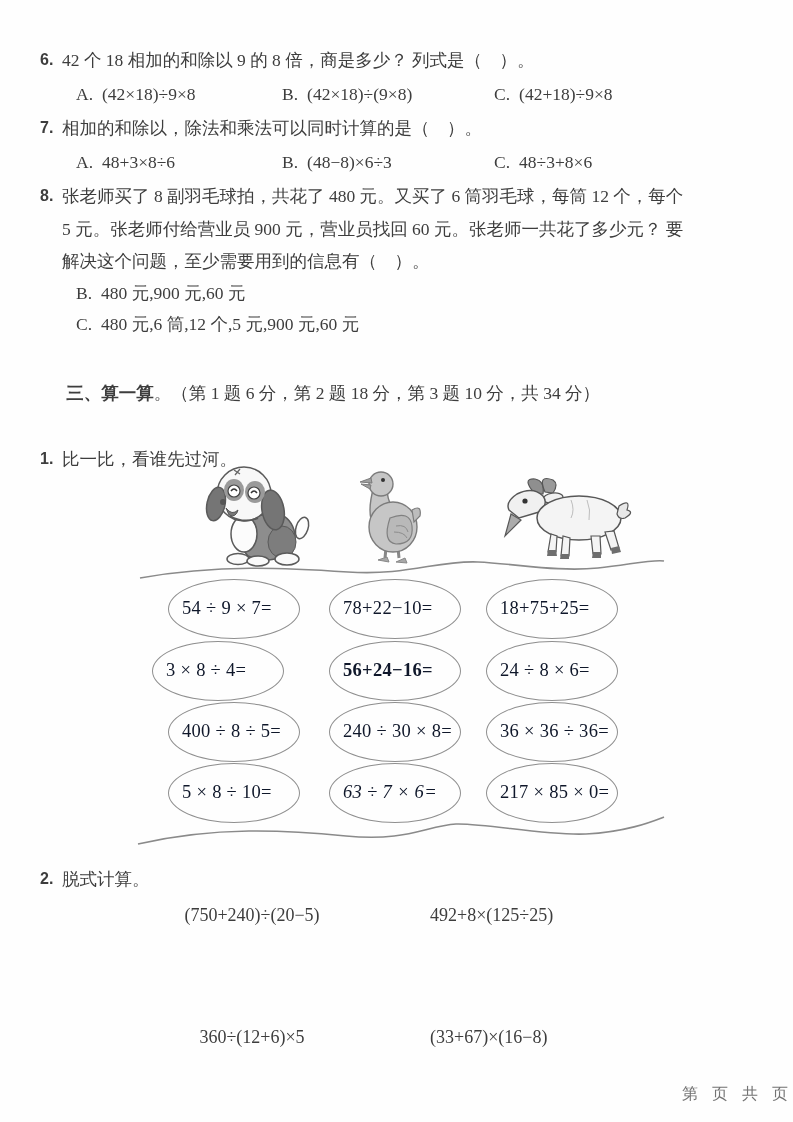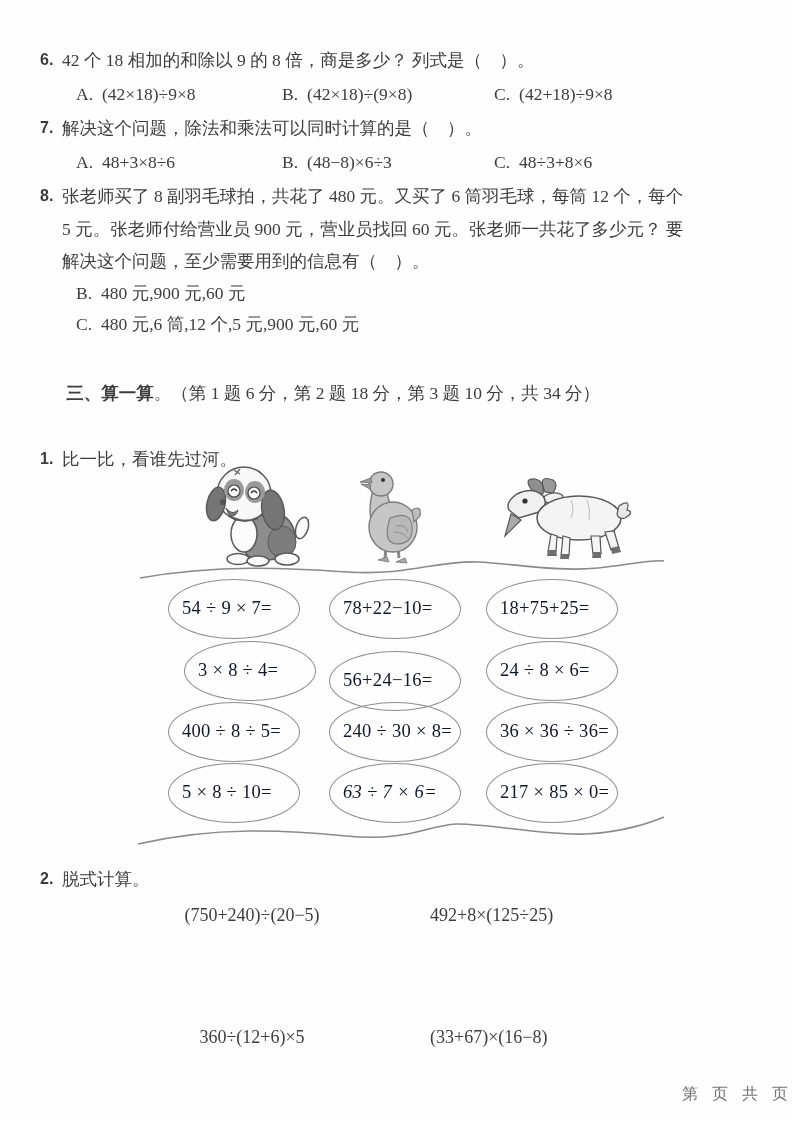--- a/index.html
+++ b/index.html
@@ -54,21 +54,21 @@
       <span class="qtext">42 个 18 相加的和除以 9 的 8 倍，商是多少？ 列式是（    ）。</span>
     </div>
     <div class="opt-row">
       <span class="opt q6w1"><span class="lab">A.</span><span>(42×18)÷9×8</span></span>
       <span class="opt q6w2"><span class="lab">B.</span><span>(42×18)÷(9×8)</span></span>
       <span class="opt"><span class="lab">C.</span><span>(42+18)÷9×8</span></span>
     </div>
 
     <div class="qline">
       <span class="qnum">7.</span>
-      <span class="qtext">解决这个问题，除法和乘法可以同时计算的是（    ）。</span>
+      <span class="qtext">相加的和除以，除法和乘法可以同时计算的是（    ）。</span>
     </div>
     <div class="opt-row">
       <span class="opt q7w1"><span class="lab">A.</span><span>48+3×8÷6</span></span>
       <span class="opt q7w2"><span class="lab">B.</span><span>(48−8)×6÷3</span></span>
       <span class="opt"><span class="lab">C.</span><span>48÷3+8×6</span></span>
     </div>
 
     <div class="q8para">
       <div class="pline" style="display:flex;">
         <span class="qnum">8.</span>
@@ -156,22 +156,22 @@
       </svg>
 
       <svg style="left:98px;top:90px;" width="528" height="30" viewBox="0 0 528 30" preserveAspectRatio="none">
         <path d="M2,24 C80,10 150,14 210,18 C270,22 300,6 340,8 C380,10 420,18 460,14 C490,11 515,5 526,7" fill="none" stroke="#8a8a8a" stroke-width="1.6"></path>
       </svg>
 
       <div class="stone" style="left:128px;top:115px;">54 ÷ 9 × 7=</div>
       <div class="stone" style="left:289px;top:115px;">78+22−10=</div>
       <div class="stone" style="left:446px;top:115px;">18+75+25=</div>
 
-      <div class="stone" style="left:144px;top:177px;text-align:right;">3 × 8 ÷ 4=</div>
-      <div class="stone" style="left:289px;top:187px;">56+24−16=</div>
+      <div class="stone" style="left:112px;top:177px;text-align:right;">3 × 8 ÷ 4=</div>
+      <div class="stone" style="left:289px;top:177px;font-weight:bold;">56+24−16=</div>
       <div class="stone" style="left:446px;top:177px;">24 ÷ 8 × 6=</div>
 
       <div class="stone" style="left:128px;top:238px;">400 ÷ 8 ÷ 5=</div>
       <div class="stone" style="left:289px;top:238px;">240 ÷ 30 × 8=</div>
       <div class="stone" style="left:446px;top:238px;">36 × 36 ÷ 36=</div>
 
       <div class="stone" style="left:128px;top:299px;">5 × 8 ÷ 10=</div>
       <div class="stone" style="left:289px;top:299px;font-style:italic;">63 ÷ 7 × 6=</div>
       <div class="stone" style="left:446px;top:299px;">217 × 85 × 0=</div>
 

